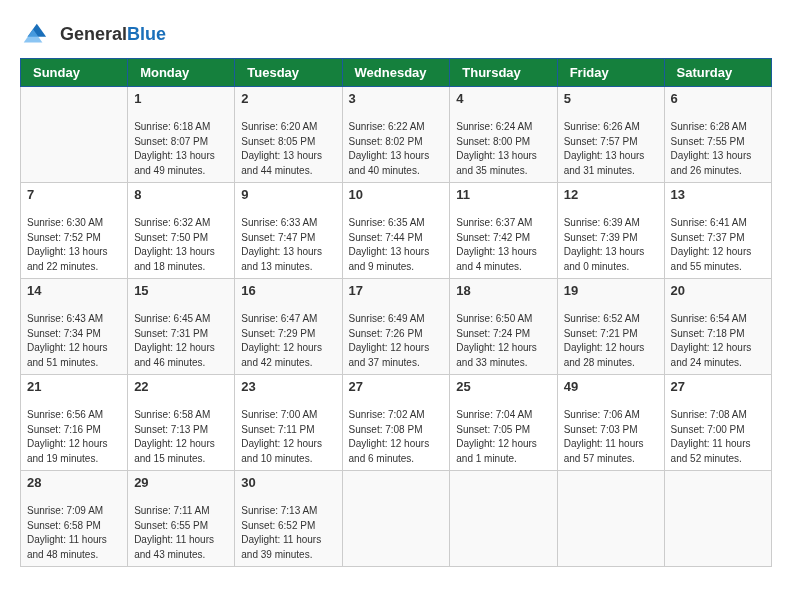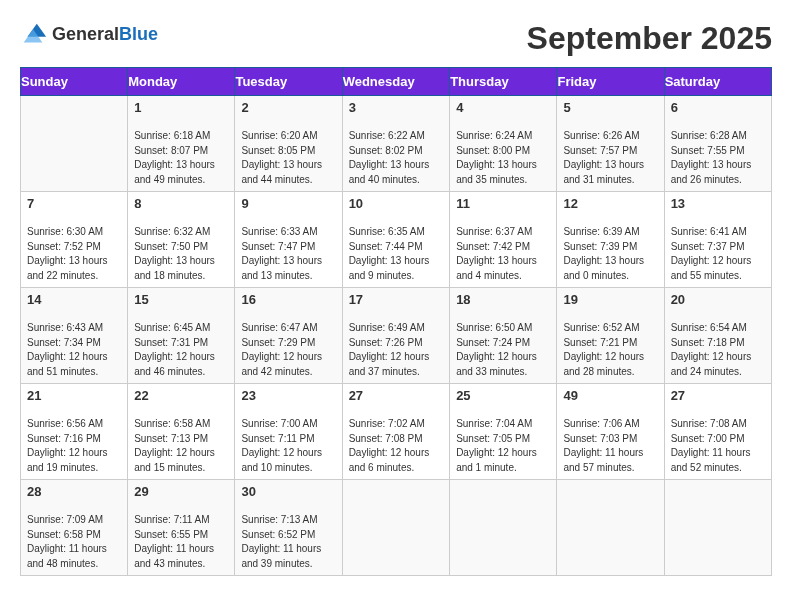--- a/index.html
+++ b/index.html
@@ -12,21 +12,21 @@
     }
     .header-area {
       display: flex;
       justify-content: space-between;
       align-items: flex-start;
       margin-bottom: 10px;
     }
     .logo {
       display: flex;
       align-items: center;
-      gap: 4px;
+      gap: 12px;
     }
     .logo-text-general {
       font-size: 18px;
       font-weight: bold;
       color: #333;
     }
     .logo-text-blue {
       font-size: 18px;
       font-weight: bold;
       color: #1a6fba;
@@ -46,24 +46,24 @@
     .location-title {
       font-size: 16px;
       color: #555;
     }
     table {
       width: 100%;
       border-collapse: collapse;
       border: 1px solid #ccc;
     }
     thead tr th {
-      background-color: #6d28d9;
+      background-color: #15803d;
       color: #fff;
       text-align: left;
-      padding: 6px 0;
+      padding: 6px 12px;
       font-size: 13px;
       font-weight: bold;
       border: 1px solid #1a5a9a;
     }
     tbody tr td {
       border: 1px solid #ccc;
       vertical-align: top;
       padding: 4px 6px;
       font-size: 10.5px;
       color: #333;
@@ -99,21 +99,20 @@
   <div class="logo">
     <svg class="logo-icon" viewBox="0 0 30 30">
       <polygon points="18,4 28,18 8,18" fill="#1a6fba"></polygon>
       <polygon points="14,10 24,24 4,24" fill="#5aacee" opacity="0.7"></polygon>
     </svg>
     <div>
       <span class="logo-text-general">General</span><span class="logo-text-blue">Blue</span>
     </div>
   </div>
   <div class="title-area">
-    <div class="month-title">September 2025</div>
   </div>
 </div>
 
 <table>
   <thead>
     <tr>
     <th>Sunday</th>
         <th>Monday</th>
         <th>Tuesday</th>
         <th>Wednesday</th>

